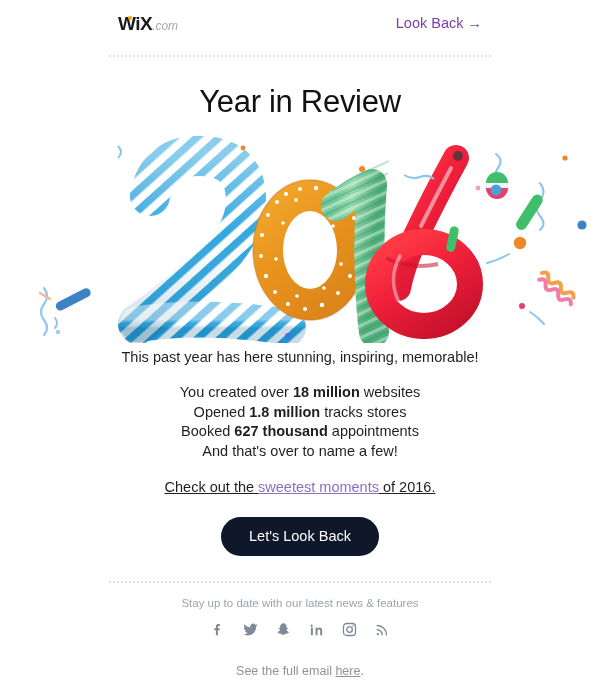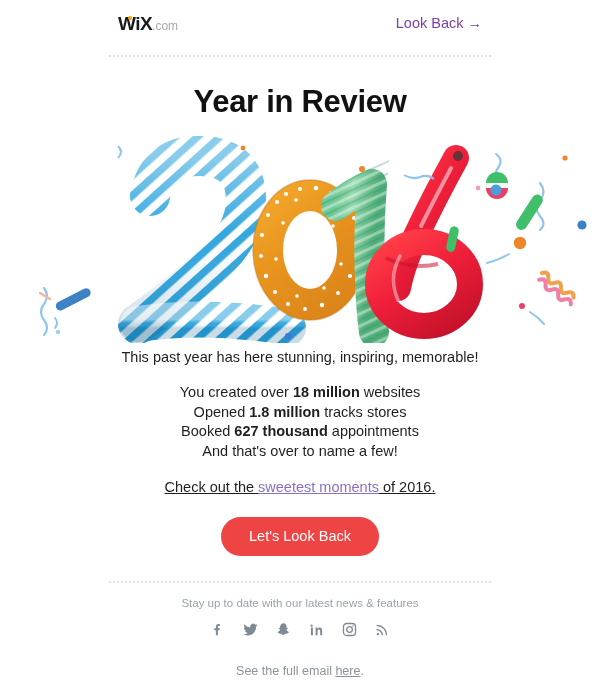--- a/index.html
+++ b/index.html
@@ -49,20 +49,21 @@
     top: -10px;
     margin-left: -7.5px;
     margin-right: 3.5px;
   }
   .logo .dotcom {
     color: #a8a8a8;
     font-size: 12px;
     font-weight: normal;
     letter-spacing: 0;
     margin-left: 0px;
+    font-style: italic;
   }
   .looklink {
     color: #7b3fa8;
     font-size: 14.5px;
     text-decoration: none;
     white-space: nowrap;
   }
 
   
   .divider {
@@ -71,21 +72,21 @@
     width: 382px;
     border-top: 2px dotted #e3dfe8;
   }
   .divider.top { margin-top: 9px; }
   .divider.bottom { margin-top: 0px; }
 
   
   .title {
     text-align: center;
     font-size: 31px;
-    font-weight: bold;
+    font-weight: normal;
     letter-spacing: -0.3px;
     color: #111111;
     margin-top: 26px;
   }
 
   
   .hero {
     position: relative;
     width: 600px;
     height: 215px;
@@ -119,21 +120,21 @@
     color: #1f1f1f;
     line-height: 20px;
     text-decoration: underline;
   }
   .closing .hl { color: #8a6fc4; }
 
   
   .cta-wrap { text-align: center; margin-top: 20px; }
   .cta {
     display: inline-block;
-    background: #ef4444;
+    background: #0f172a;
     color: #ffffff;
     font-size: 14.5px;
     padding: 11px 28px 12px 28px;
     border-radius: 22px;
     text-decoration: none;
     border: none;
     cursor: pointer;
     font-family: "Liberation Sans", sans-serif;
   }
 

